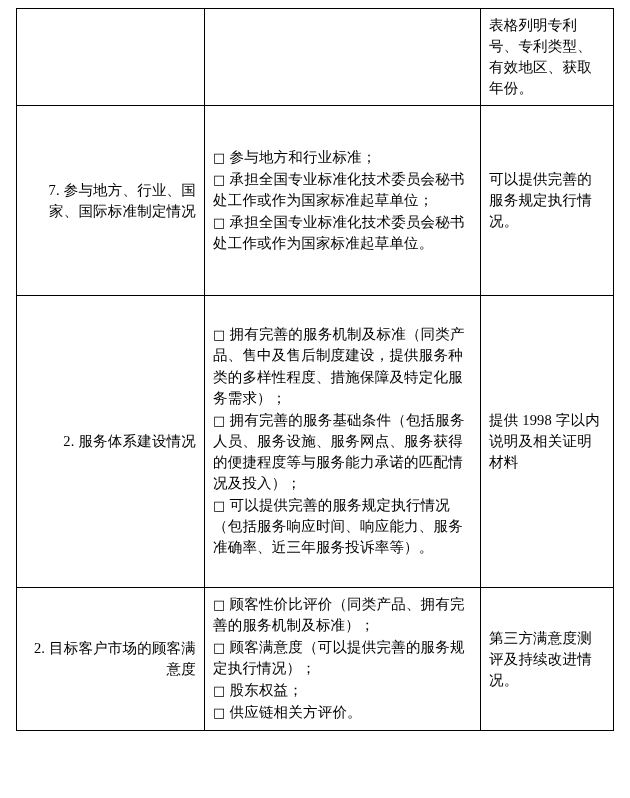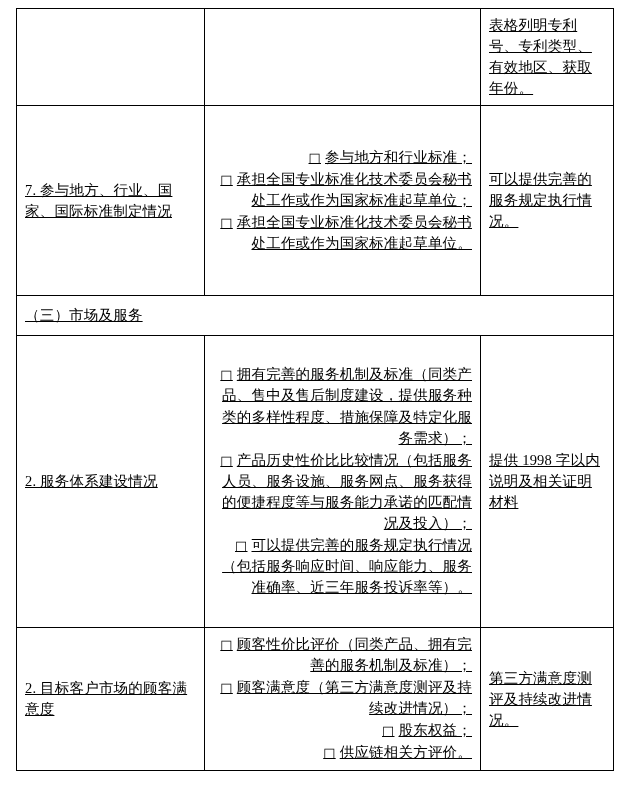--- a/index.html
+++ b/index.html
@@ -13,45 +13,44 @@
     font-family: "Liberation Serif", "DejaVu Serif", serif;
     color: #000000;
     overflow: hidden;
   }
   .page {
     position: relative;
     width: 630px;
     height: 798px;
     box-sizing: border-box;
     padding: 8px 16px 0 16px;
-    text-decoration: underline;
   }
   table.doc-table {
     width: 597px;
     border-collapse: collapse;
     table-layout: fixed;
     margin: 0;
   }
   table.doc-table td {
     border: 1px solid #000000;
     vertical-align: middle;
     padding: 6px 8px;
     font-size: 14.5px;
     line-height: 1.45;
     letter-spacing: 0.2px;
   }
   col.c1 { width: 188px; }
   col.c2 { width: 276px; }
   col.c3 { width: 133px; }
 
   .cell-label {
-    text-align: left;
+    text-align: right;
   }
   .cell-mid {
-    text-align: right;
+    text-align: left;
     margin-left: 20px;
   }
   .cell-right {
     text-align: left;
   }
   .checkline {
     margin: 0 0 1px 0;
     text-indent: 0;
   }
   .box {
@@ -94,48 +93,45 @@
           <div class="checkline">
             <span class="box">□</span><span>承担全国专业标准化技术委员会秘书处工作或作为国家标准起草单位；</span>
           </div>
           <div class="checkline">
             <span class="box">□</span><span>承担全国专业标准化技术委员会秘书处工作或作为国家标准起草单位。</span>
           </div>
         </td>
         <td class="cell-right">可以提供完善的服务规定执行情况。</td>
       </tr>
 
-      <tr class="section-row" style="height:40px;">
-        <td colspan="3">（三）市场及服务</td>
-      </tr>
 
       <tr style="height:292px;">
         <td class="cell-label">2. 服务体系建设情况</td>
         <td class="cell-mid">
           <div class="checkline">
             <span class="box">□</span><span>拥有完善的服务机制及标准（同类产品、售中及售后制度建设，提供服务种类的多样性程度、措施保障及特定化服务需求）；</span>
           </div>
           <div class="checkline">
-            <span class="box">□</span><span>产品历史性价比比较情况（包括服务人员、服务设施、服务网点、服务获得的便捷程度等与服务能力承诺的匹配情况及投入）；</span>
+            <span class="box">□</span><span>拥有完善的服务基础条件（包括服务人员、服务设施、服务网点、服务获得的便捷程度等与服务能力承诺的匹配情况及投入）；</span>
           </div>
           <div class="checkline">
             <span class="box">□</span><span>可以提供完善的服务规定执行情况（包括服务响应时间、响应能力、服务准确率、近三年服务投诉率等）。</span>
           </div>
         </td>
         <td class="cell-right">提供 1998 字以内说明及相关证明材料</td>
       </tr>
 
       <tr style="height:120px;">
         <td class="cell-label">2. 目标客户市场的顾客满意度</td>
         <td class="cell-mid">
           <div class="checkline">
             <span class="box">□</span><span>顾客性价比评价（同类产品、拥有完善的服务机制及标准）；</span>
           </div>
           <div class="checkline">
-            <span class="box">□</span><span>顾客满意度（第三方满意度测评及持续改进情况）；</span>
+            <span class="box">□</span><span>顾客满意度（可以提供完善的服务规定执行情况）；</span>
           </div>
           <div class="checkline">
             <span class="box">□</span><span>股东权益；</span>
           </div>
           <div class="checkline">
             <span class="box">□</span><span>供应链相关方评价。</span>
           </div>
         </td>
         <td class="cell-right">第三方满意度测评及持续改进情况。</td>
       </tr>

